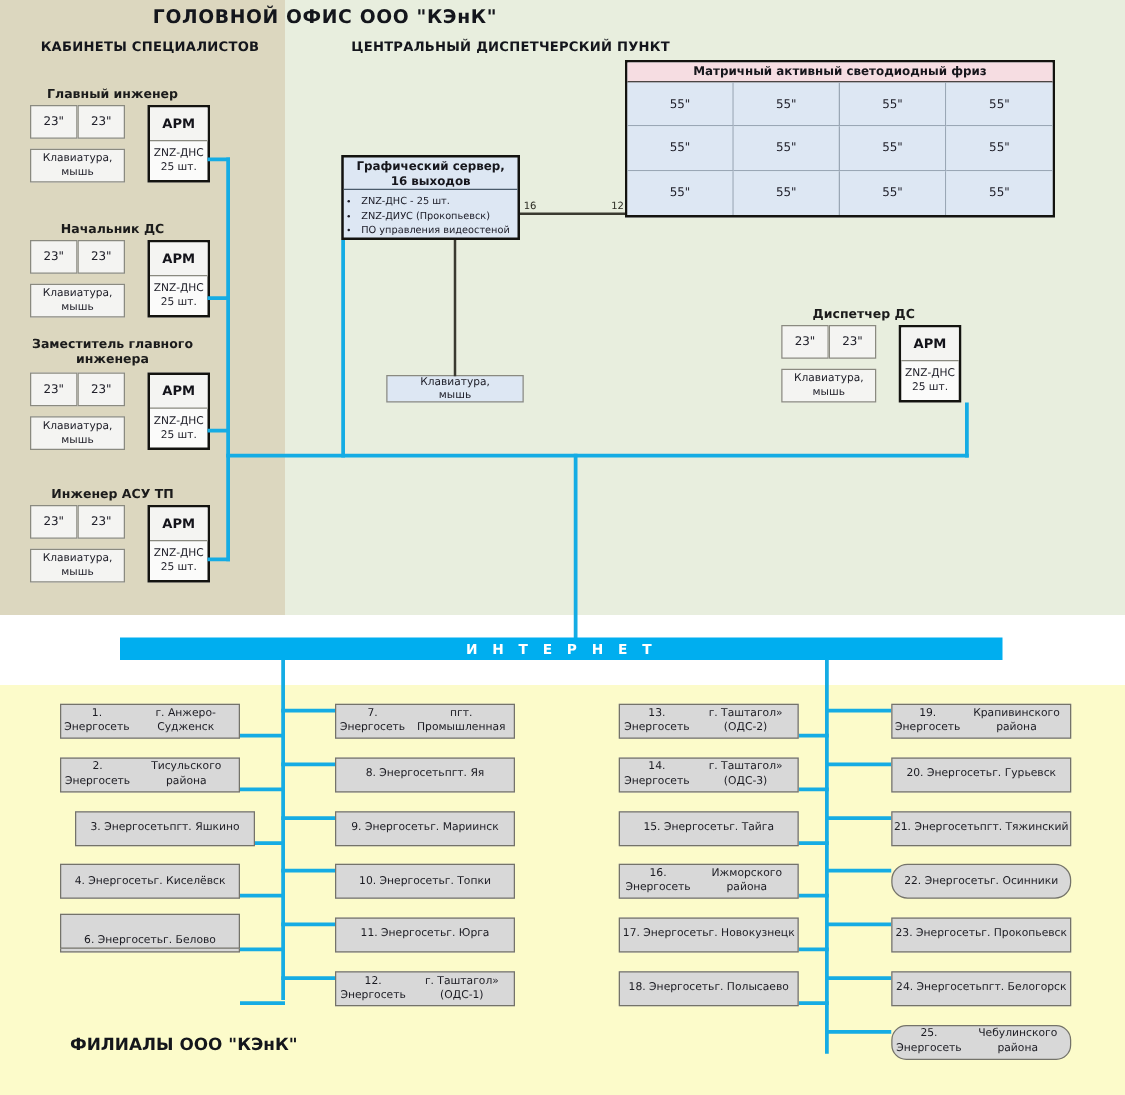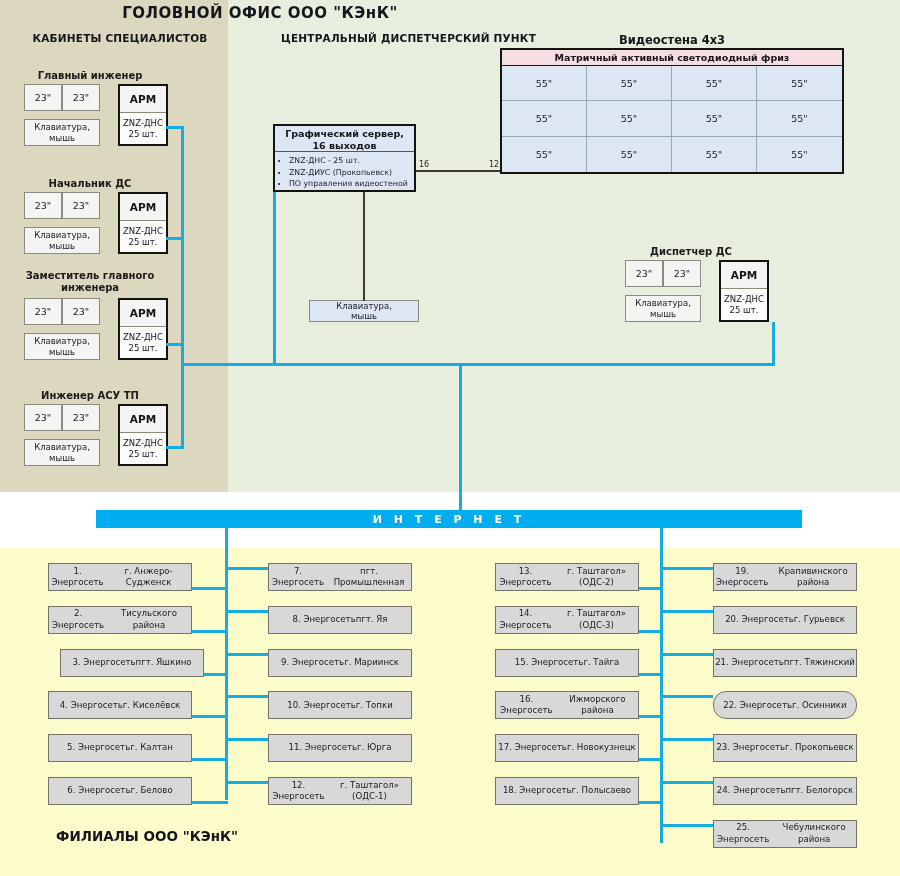--- a/index.html
+++ b/index.html
@@ -94,21 +94,20 @@
 <div id="root">
 
   <div class="panel" id="panel-left"></div>
   <div class="panel" id="panel-center"></div>
   <div class="panel" id="panel-branch"></div>
 
   <div class="hdr-main" id="main-title">ГОЛОВНОЙ ОФИС  ООО "КЭнК"</div>
   <div class="hdr-sub" id="hdr-left-sub">КАБИНЕТЫ СПЕЦИАЛИСТОВ</div>
   <div class="hdr-sub" id="hdr-center-sub">ЦЕНТРАЛЬНЫЙ ДИСПЕТЧЕРСКИЙ ПУНКТ</div>
 
-  <div id="videowall-title">Видеостена 4х3</div>
   <div id="videowall">
     <div id="vw-friz">Матричный активный светодиодный фриз</div>
     <div id="vw-grid">
         <div class="vw-cell">55"</div>
         <div class="vw-cell">55"</div>
         <div class="vw-cell">55"</div>
         <div class="vw-cell lastcol">55"</div>
         <div class="vw-cell">55"</div>
         <div class="vw-cell">55"</div>
         <div class="vw-cell">55"</div>
@@ -256,21 +255,21 @@
         <span>пгт. Яшкино</span>
       </div>
       <div class="branch" style="left: 48px; top: 691.4px;">
         <span>4. Энергосеть</span>
         <span>г. Киселёвск</span>
       </div>
       <div class="branch" style="left: 48px; top: 734.2px;">
         <span>5. Энергосеть</span>
         <span>г. Калтан</span>
       </div>
-      <div class="branch" style="left: 48px; top: 777px;">
+      <div class="branch" style="left: 48px; top: 731px; align-items: flex-end;">
         <span>6. Энергосеть</span>
         <span>г. Белово</span>
       </div>
       <div class="branch" style="left: 268px; top: 563px;">
         <span>7. Энергосеть</span>
         <span>пгт. Промышленная</span>
       </div>
       <div class="branch" style="left: 268px; top: 605.8px;">
         <span>8. Энергосеть</span>
         <span>пгт. Яя</span>
@@ -332,20 +331,20 @@
         <span>г. Осинники</span>
       </div>
       <div class="branch" style="left: 713px; top: 734.2px;">
         <span>23. Энергосеть</span>
         <span>г. Прокопьевск</span>
       </div>
       <div class="branch" style="left: 713px; top: 777px;">
         <span>24. Энергосеть</span>
         <span>пгт. Белогорск</span>
       </div>
-      <div class="branch" style="left: 713px; top: 819.8px;">
+      <div class="branch" style="left: 713px; top: 819.8px; border-radius: 12px;">
         <span>25. Энергосеть</span>
         <span>Чебулинского района</span>
       </div>
     </div>
 
   <div id="hdr-branches">ФИЛИАЛЫ ООО "КЭнК"</div>
 </div>
 
 </body></html>

